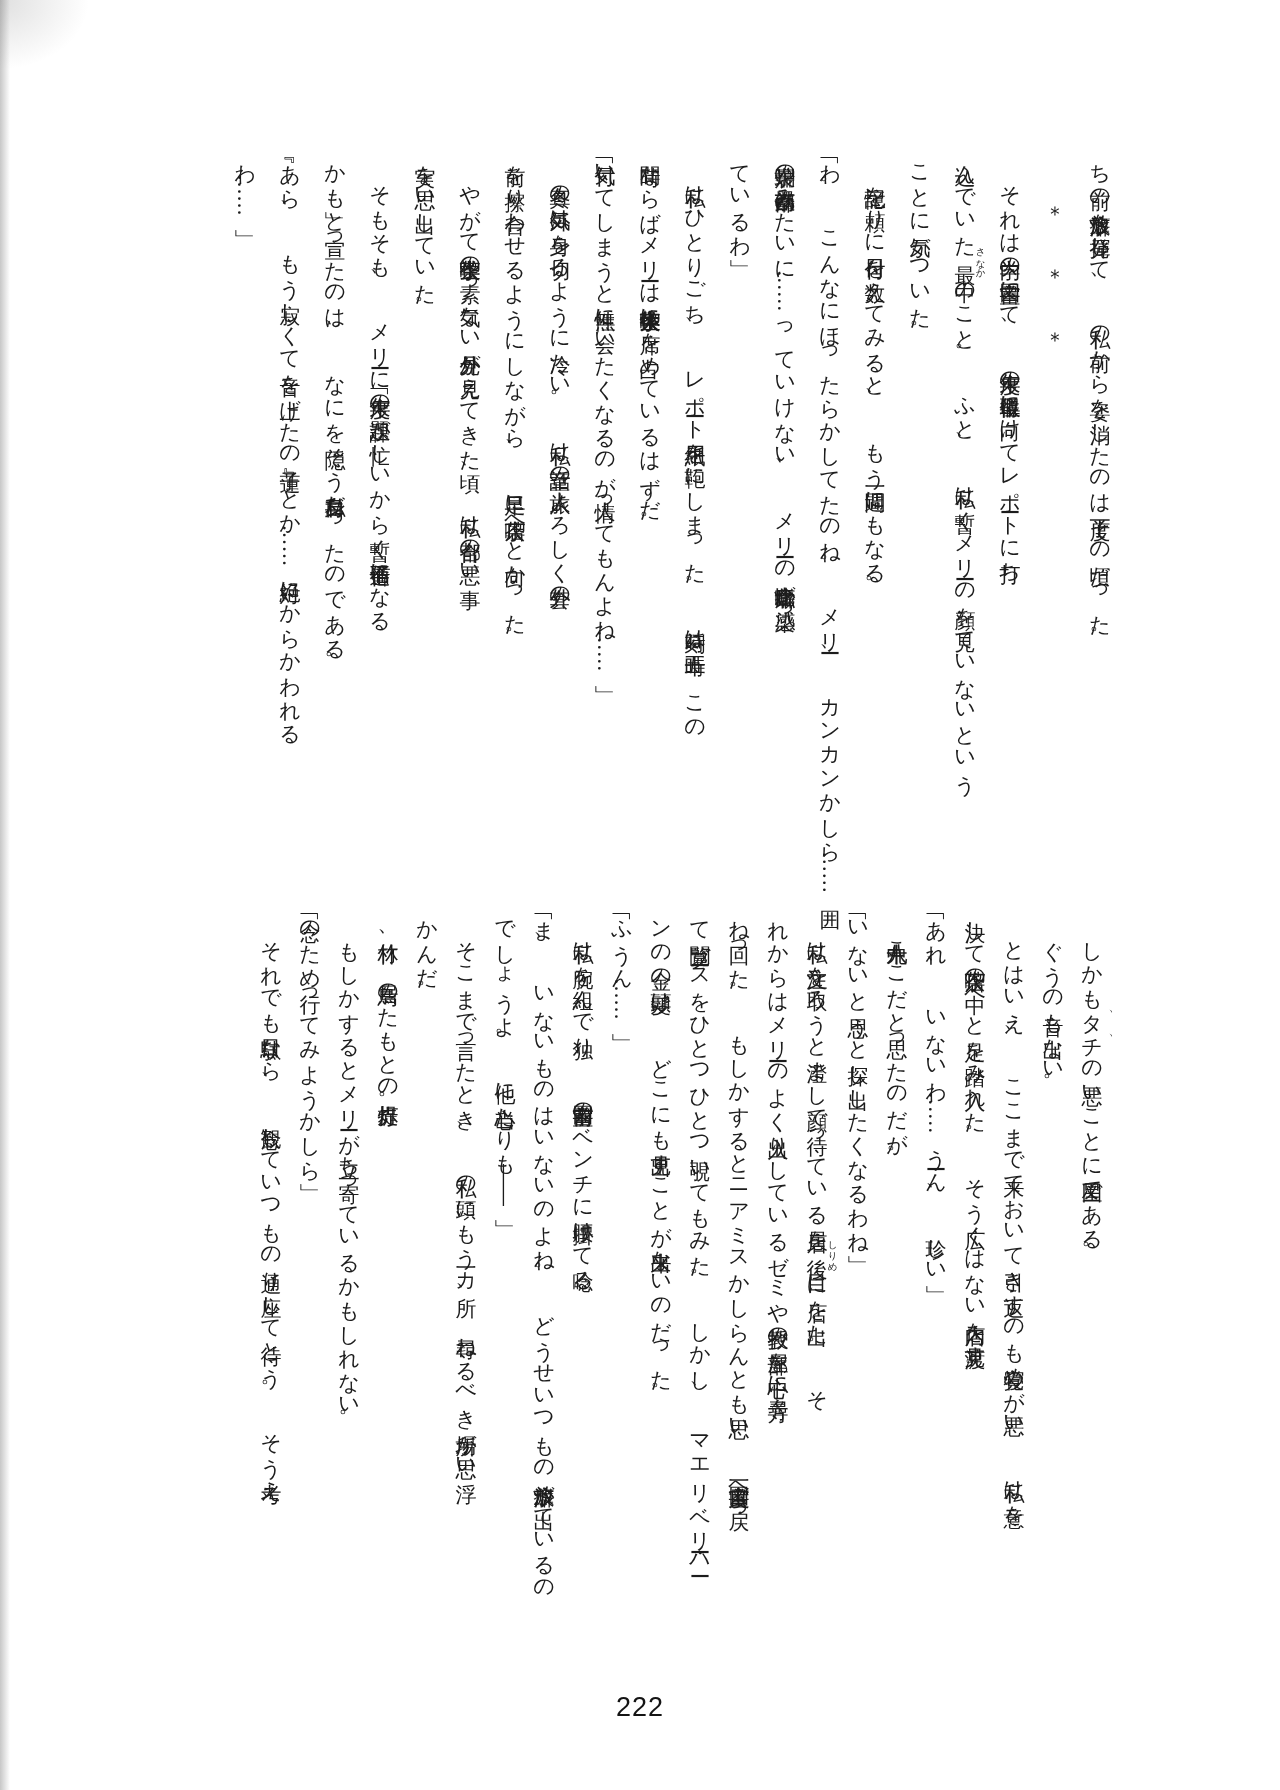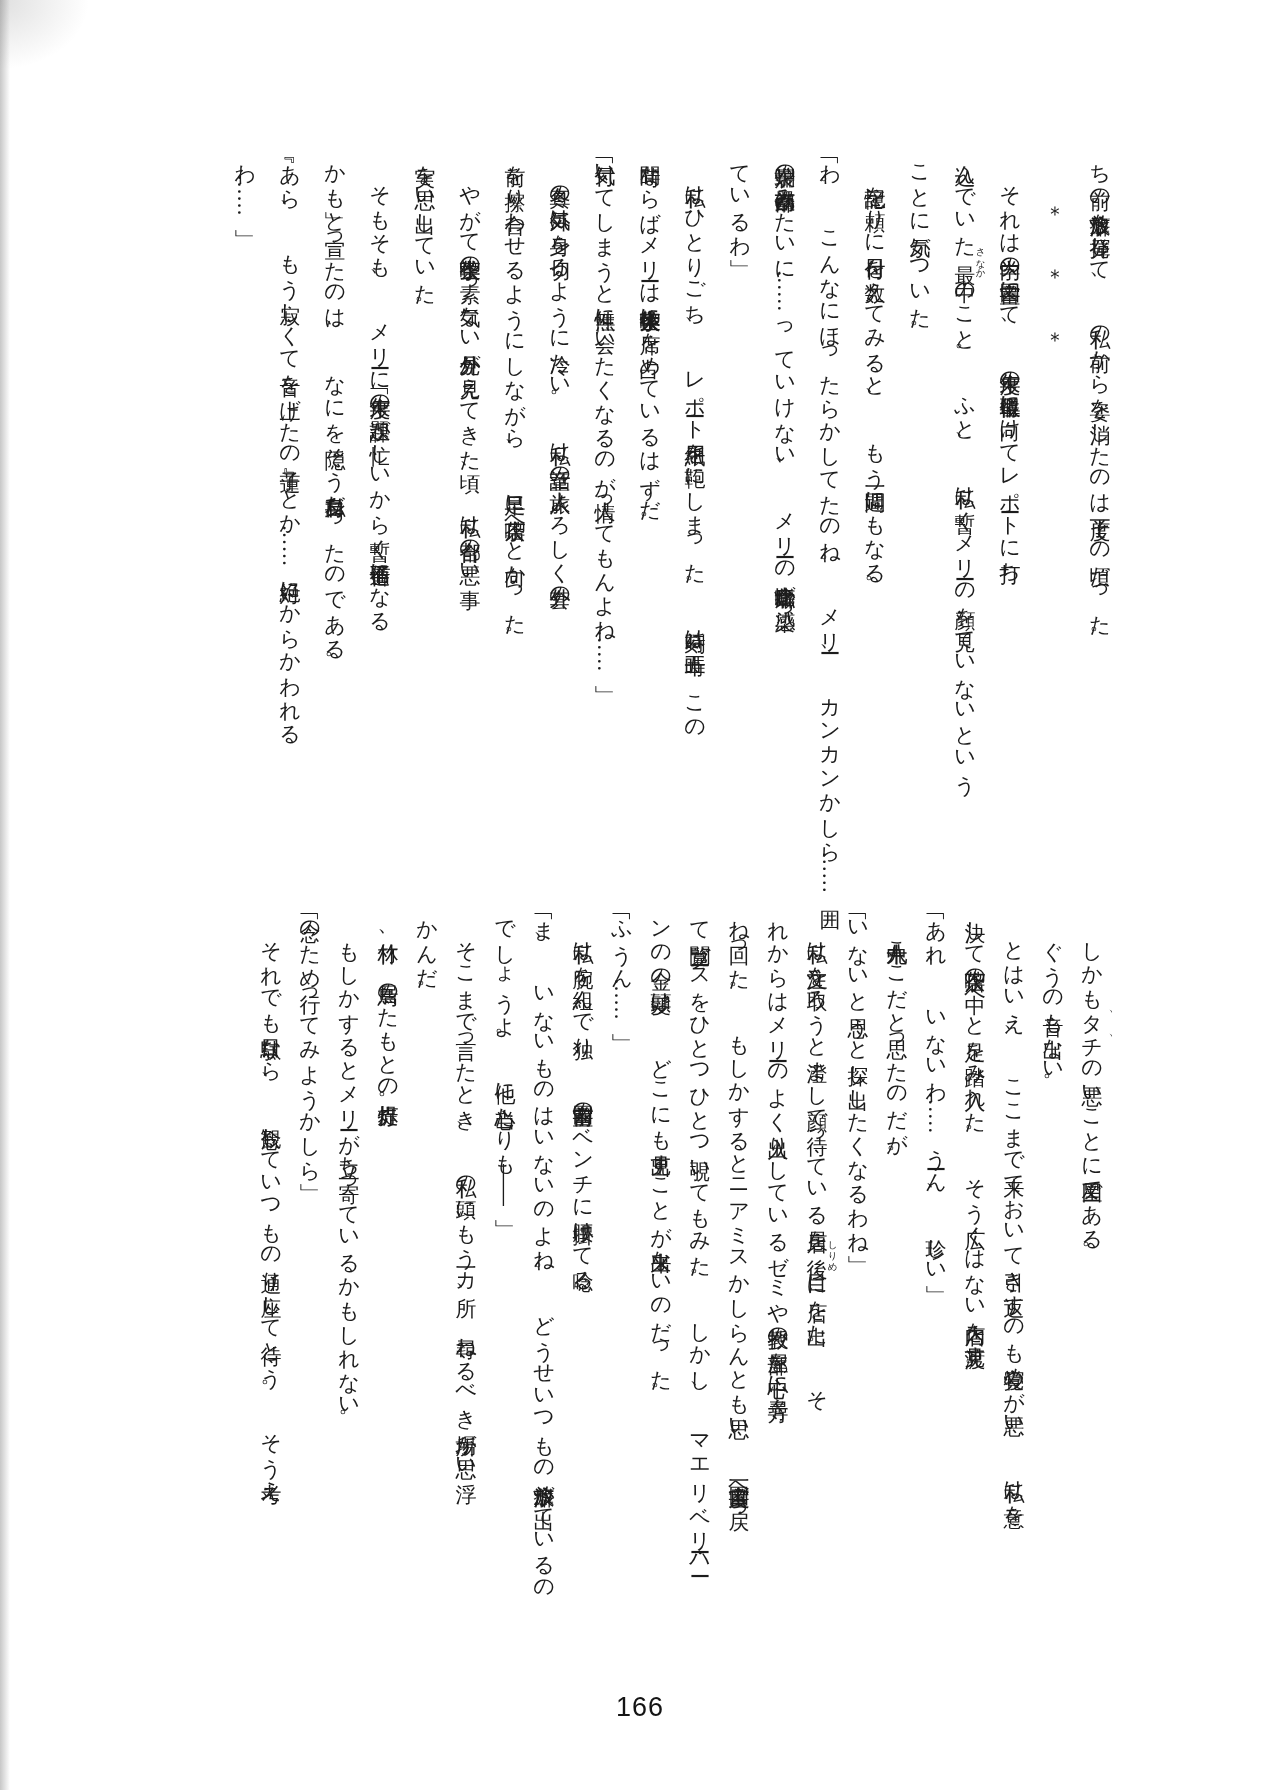--- a/index.html
+++ b/index.html
@@ -115,13 +115,13 @@
     <p class="col">「ま、　いないものはいないのよね。　どうせいつもの放浪癖が出ているの</p>
     <p class="col">でしょうよ。　他に心当たりも――」</p>
     <p class="col">　そこまで言ったとき、　私の頭にもう一カ所、　尋ねるべき場所が思い浮</p>
     <p class="col">かんだ。</p>
     <p class="col">　竹林、　鳥居のたもとの赤提灯。</p>
     <p class="col">　もしかするとメリーが立ち寄っているかもしれない。</p>
     <p class="col">「念のため行ってみようかしら」</p>
     <p class="col">　それでも駄目なら、　観念していつもの通り座して待とう。　そう考え、</p>
   </div>
 
-<div class="page-number">166</div>
+<div class="page-number">222</div>
 
 </body></html>

